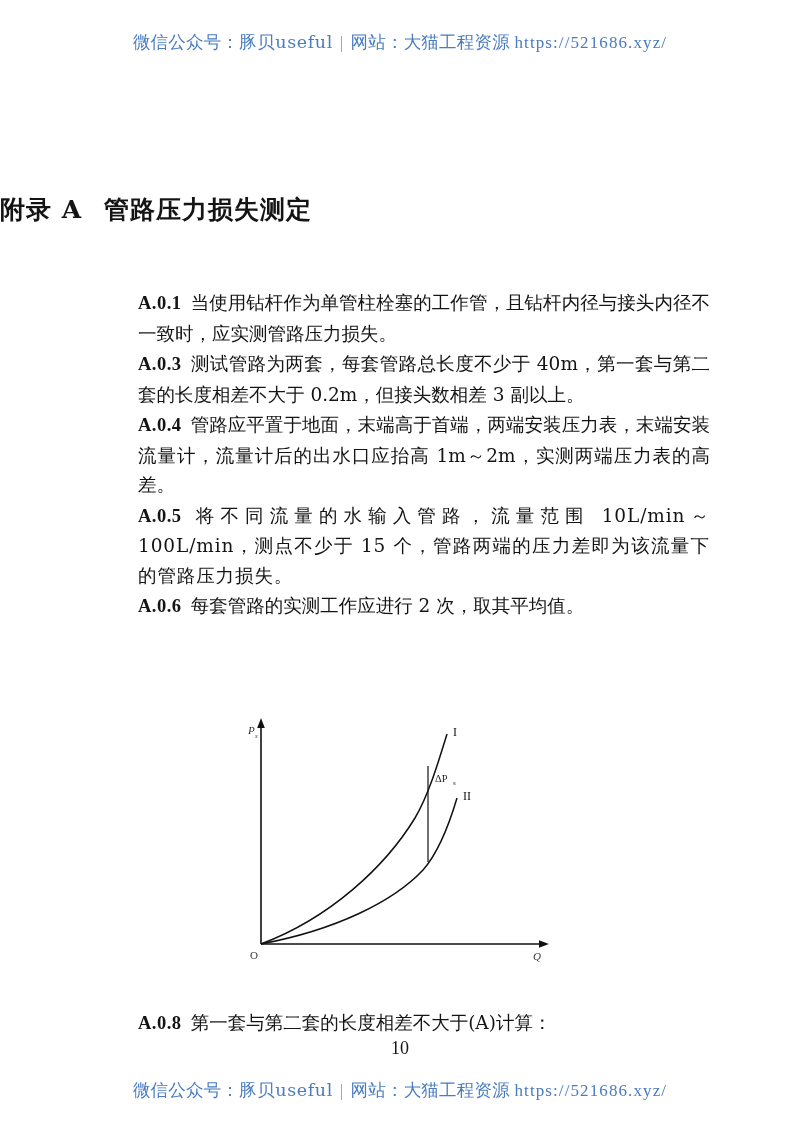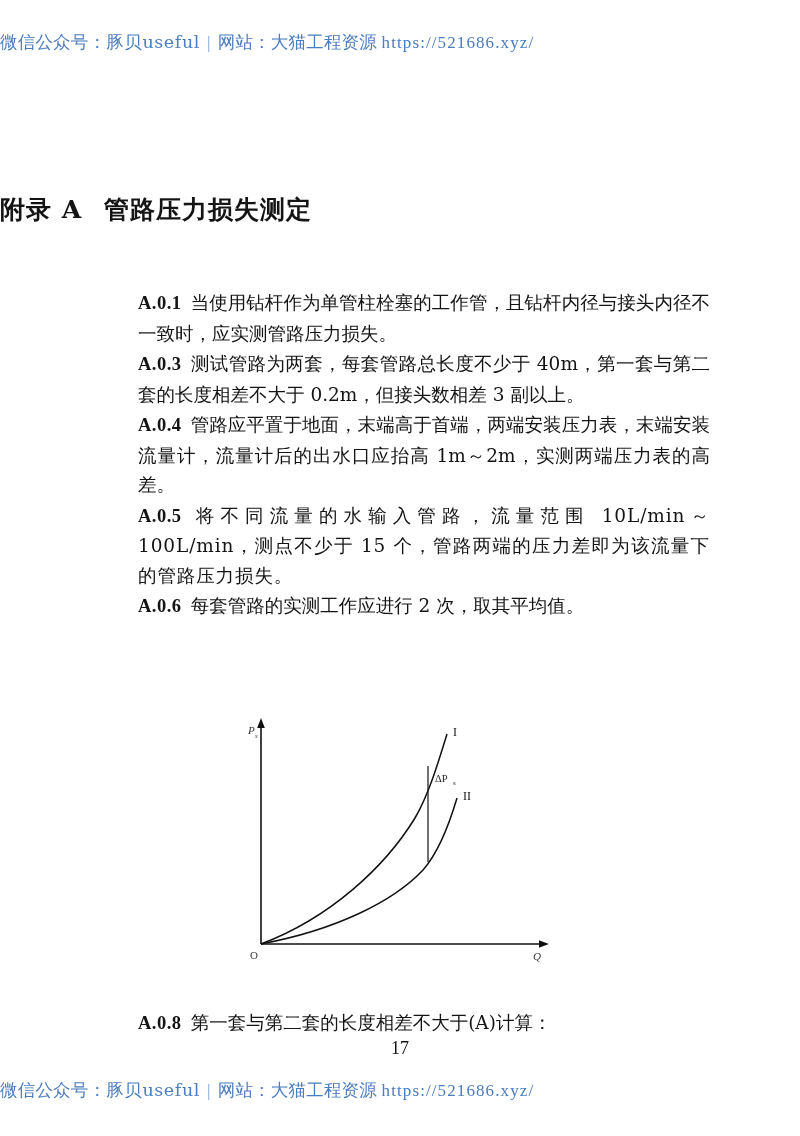--- a/index.html
+++ b/index.html
@@ -16,21 +16,21 @@
     overflow: hidden;
     font-family: "Liberation Serif", "DejaVu Serif", serif;
     color: #141414;
   }
 
   
   .watermark {
     position: absolute;
     left: 0;
     width: 800px;
-    text-align: left;
+    text-align: center;
     color: #4a7cc0;
     white-space: nowrap;
     font-size: 17.5px;
     letter-spacing: 0.2px;
   }
   .watermark-header { top: 30px; }
   .watermark-footer { top: 1078px; }
   .wm-cn {
     font-family: "DejaVu Serif", "Liberation Serif", serif;
   }
@@ -209,20 +209,20 @@
     </svg>
 
   </div>
 
   <div class="trailing-block">
     <p class="clause">
       <span class="clause-num">A.0.8</span><span class="clause-text">第一套与第二套的长度相差不大于(A)计算：</span>
     </p>
   </div>
 
-  <div class="page-number">17</div>
+  <div class="page-number">10</div>
 
   <div class="watermark watermark-footer">
     <span class="wm-cn">微信公众号：</span><span class="wm-ascii">豚贝useful</span><span class="wm-sep">|</span><span class="wm-cn">网站：</span><span class="wm-cn">大猫工程资源</span>
     <span class="wm-url">https://521686.xyz/</span>
   </div>
 
 </div>
 
 </body></html>

